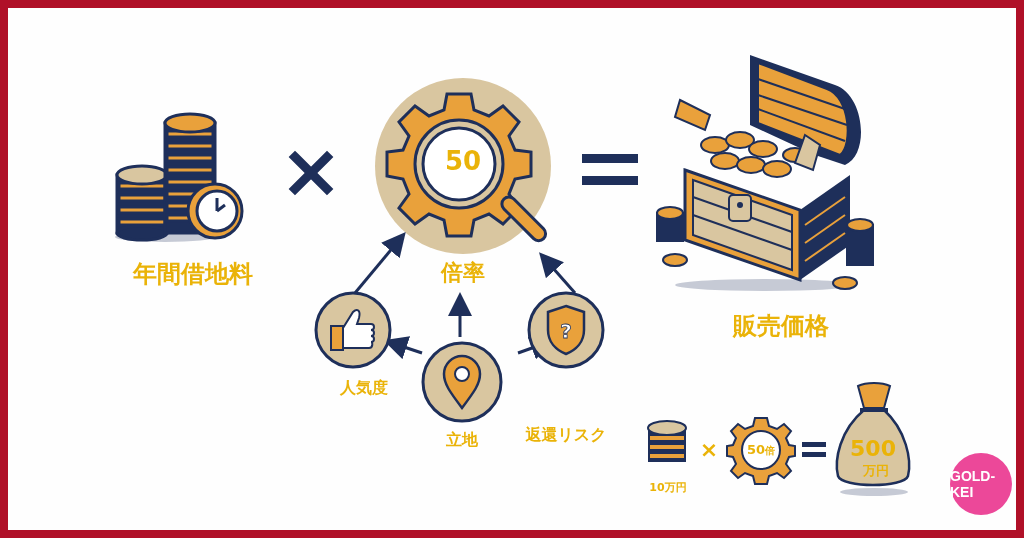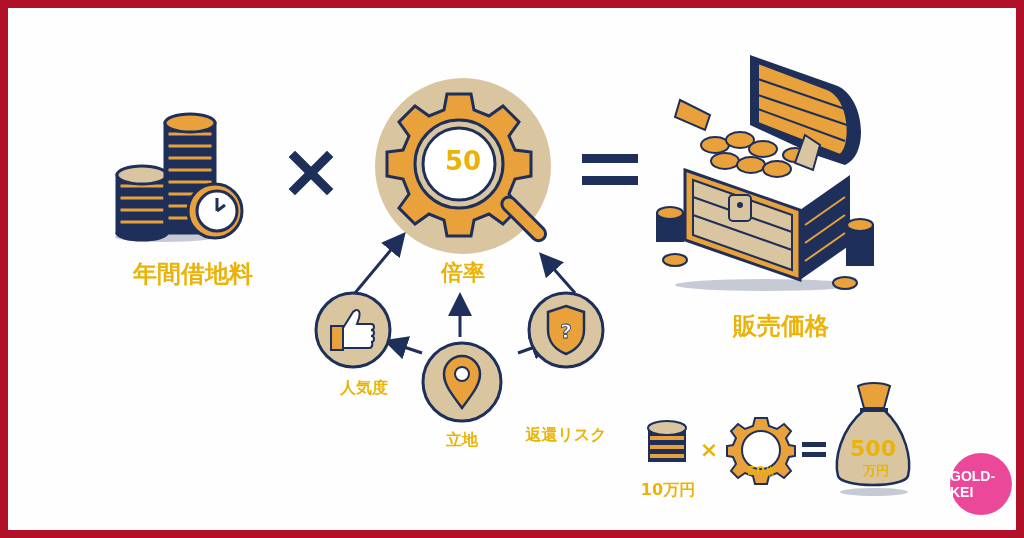--- a/index.html
+++ b/index.html
@@ -178,31 +178,31 @@
 
 <svg class="abs" style="left:644px;top:418px;" width="48" height="50" viewBox="0 0 48 50">
   <rect x="4" y="10" width="38" height="34" fill="#1E2F5A"></rect>
   <g fill="#E9A13B">
       <rect x="6" y="18" width="34" height="4"></rect>
       <rect x="6" y="27" width="34" height="4"></rect>
       <rect x="6" y="36" width="34" height="4"></rect>
     </g>
   <ellipse cx="23" cy="10" rx="19" ry="7" fill="#D9C6A0" stroke="#1E2F5A" stroke-width="2"></ellipse>
 </svg>
-<div class="label" style="left:632px;top:480px;width:72px;font-size:16px;">10万円</div>
+<div class="label" style="left:632px;top:480px;width:72px;font-size:11px;">10万円</div>
 
 <div class="label" style="left:697px;top:437px;width:24px;font-size:22px;">×</div>
 
 <svg class="abs" style="left:726px;top:415px;" width="70" height="70" viewBox="0 0 70 70">
   <g transform="translate(35,35)">
     <path d="M-6,-32 L6,-32 L8,-24 L16,-21 L23,-26 L30,-19 L25,-12 L28,-5 L34,-4 L34,6 L28,7 L25,14 L30,21 L23,28 L16,23 L8,26 L6,34 L-6,34 L-8,26 L-16,23 L-23,28 L-30,21 L-25,14 L-28,7 L-34,6 L-34,-4 L-28,-5 L-25,-12 L-30,-19 L-23,-26 L-16,-21 L-8,-24 Z" fill="#E9A13B" stroke="#1E2F5A" stroke-width="2"></path>
     <circle r="19" fill="#fff" stroke="#1E2F5A" stroke-width="2"></circle>
   </g>
 </svg>
-<div class="label" style="left:738px;top:442px;width:46px;font-size:12px;margin-top:21px;"><span style="font-size:13px;">50</span><span style="font-size:10px;">倍</span></div>
+<div class="label" style="left:738px;top:442px;width:46px;font-size:12px;"><span style="font-size:13px;">50</span><span style="font-size:10px;">倍</span></div>
 
 <div class="op" style="left:802px;top:441px;width:24px;height:18px;">
   <svg width="24" height="18" viewBox="0 0 24 18">
       <rect x="0" y="1" width="24" height="5" fill="#1E2F5A"></rect>
       <rect x="0" y="11" width="24" height="5" fill="#1E2F5A"></rect>
     </svg>
 </div>
 
 <svg class="abs" style="left:830px;top:380px;" width="86" height="120" viewBox="0 0 86 120">
   <ellipse cx="44" cy="112" rx="34" ry="4" fill="#1E2F5A" opacity="0.25"></ellipse>

